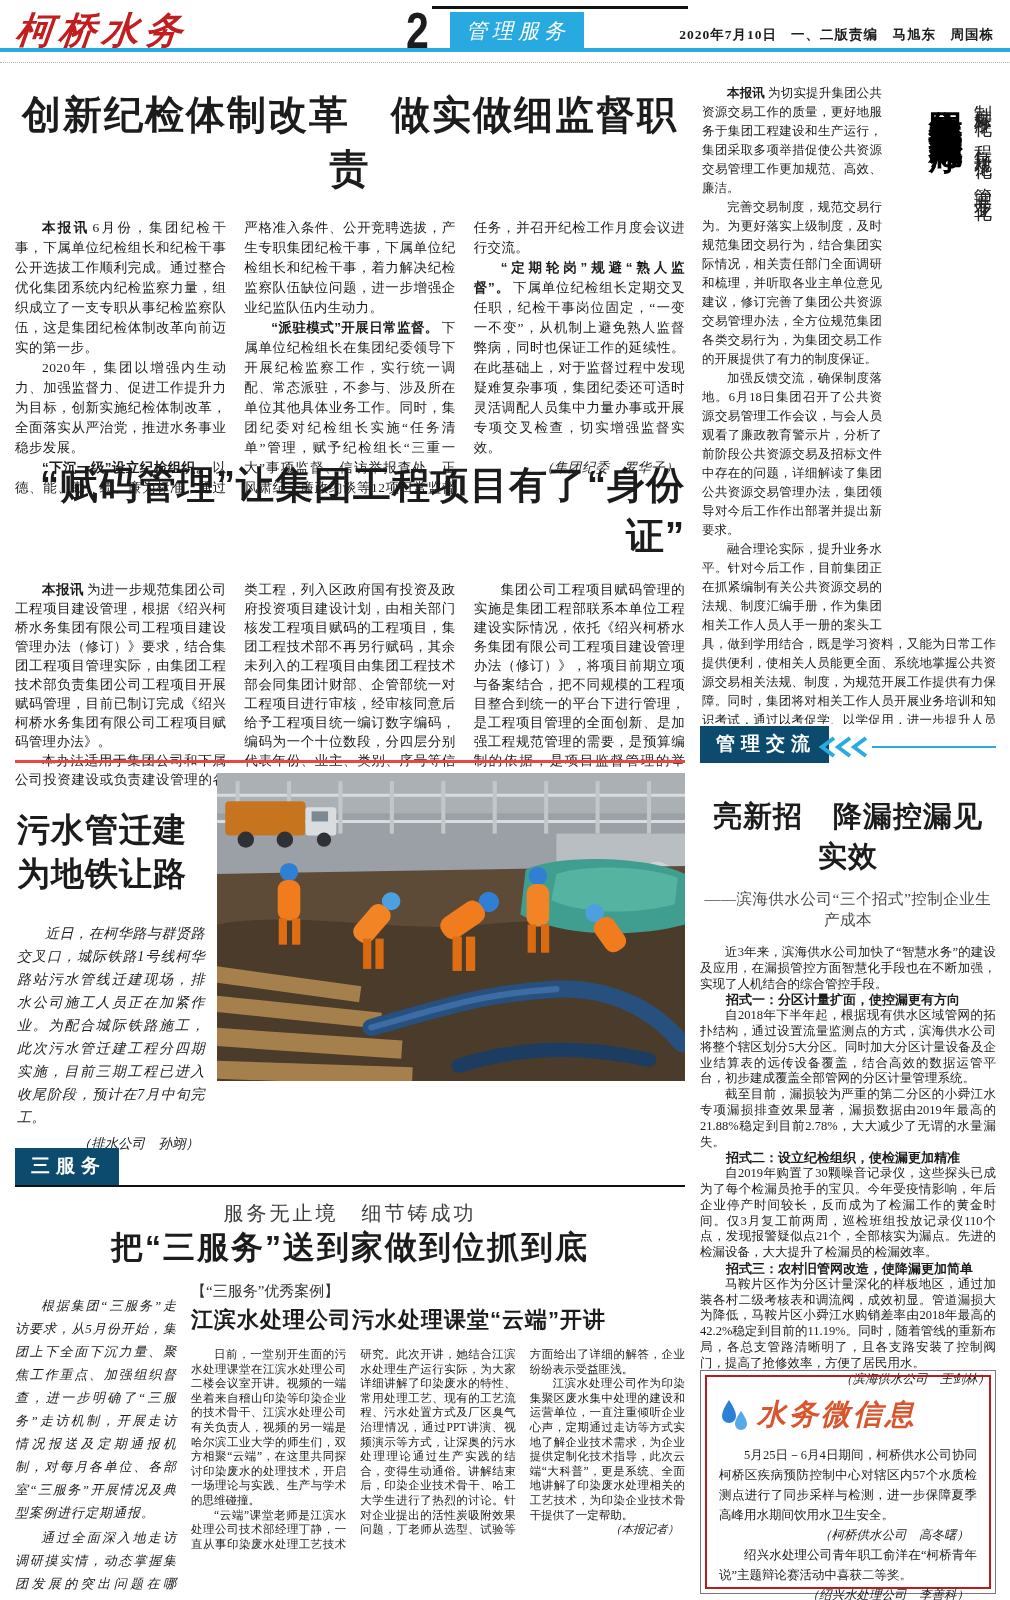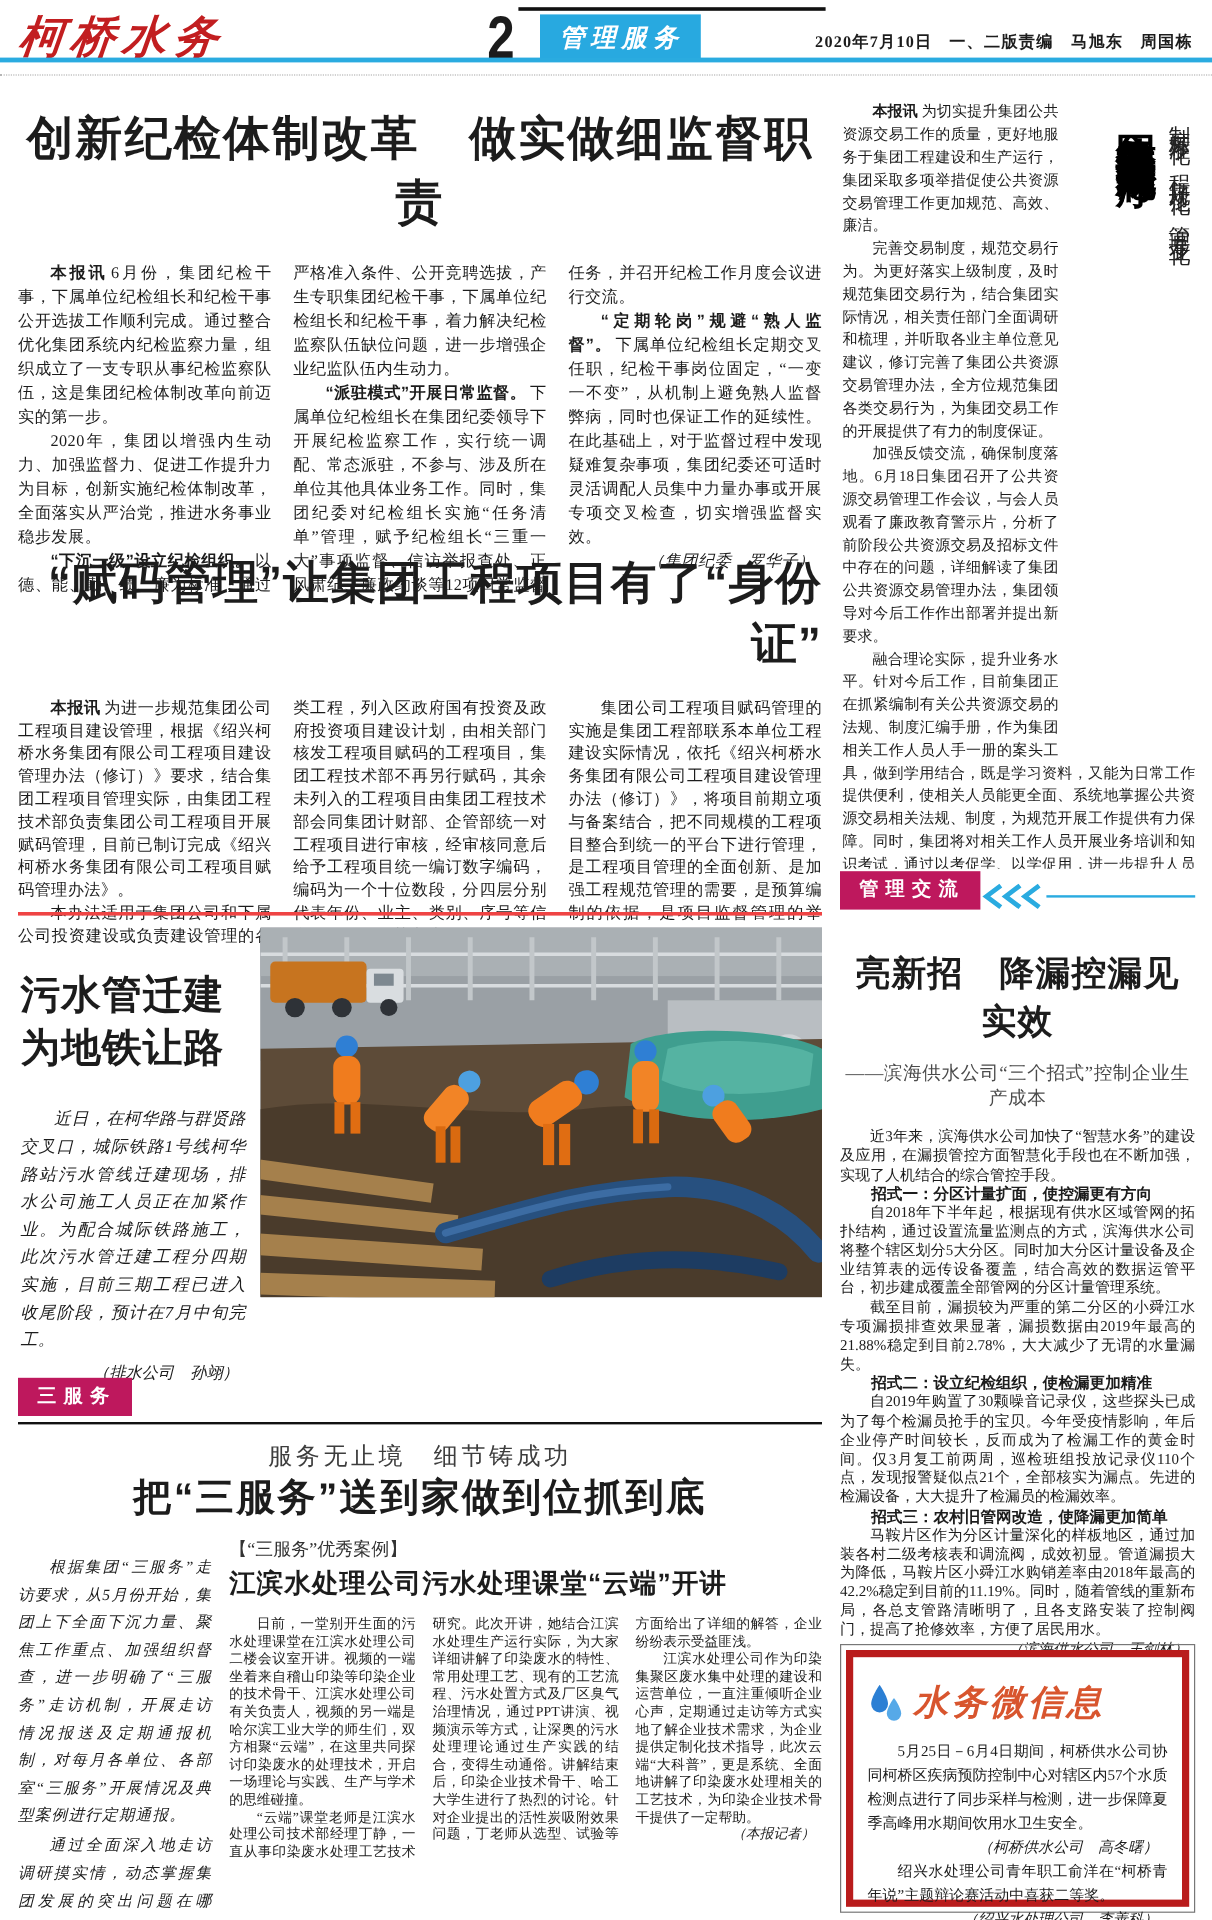--- a/index.html
+++ b/index.html
@@ -9,21 +9,21 @@
   .clip{overflow:hidden;}
   p{margin:0;}
 
   
   .masthead{position:absolute;left:16px;top:6px;font-size:37px;font-weight:bold;font-style:italic;
             color:#c21e20;letter-spacing:6px;transform:skewX(-6deg);}
   .pageno{position:absolute;left:406px;top:2px;font-size:50px;font-weight:bold;
           font-family:"Liberation Sans",sans-serif;transform:scaleX(.82);transform-origin:left top;}
   .topbar-black{position:absolute;left:432px;top:6px;width:256px;height:3px;background:#111;}
   .section-box{position:absolute;left:450px;top:12px;background:#28a9e0;color:#fff;
-               font-family:"Liberation Sans",sans-serif;font-weight:bold;font-style:italic;
+               font-family:"Liberation Sans",sans-serif;font-weight:normal;font-style:italic;
                font-size:21px;letter-spacing:5px;padding:5px 14px 6px 16px;}
   .dateline{position:absolute;right:16px;top:26px;font-size:13.5px;font-weight:bold;letter-spacing:1px;}
   .dateline b{margin-right:14px;}
   .bluebar{position:absolute;left:0;top:48px;width:1010px;height:4px;background:#2aabe0;}
   .header-dots{position:absolute;left:0;top:62px;width:1010px;border-bottom:1px dotted #b5b5b5;}
 
   
   #art1{position:absolute;left:15px;top:80px;width:670px;height:374px;}
   #art1 h1{margin:8px 0 0;text-align:center;font-size:39px;letter-spacing:2px;}
   .body3{column-count:3;column-gap:18px;text-align:justify;}
@@ -51,22 +51,22 @@
   .photo-inner{display:flex;padding-top:10px;height:308px;}
   .photo-text{width:202px;padding:8px 12px 0 2px;box-sizing:border-box;}
   .photo-title{font-weight:bold;font-size:33px;line-height:1.32;letter-spacing:1px;margin:28px 0 26px;}
   .photo-body{font-size:14px;line-height:23px;font-style:italic;text-align:justify;text-indent:2em;letter-spacing:.5px;}
   .photo-byline{margin-top:6px;font-size:13.5px;}
   .photo-frame{flex:1;background:#8f949a;}
   .photo-frame svg{display:block;width:100%;height:100%;}
 
   
   #exchange{position:absolute;left:700px;top:726px;width:296px;height:612px;}
-  .sec-label{display:inline-block;background:#be185d;color:#fff;font-weight:bold;
-             font-size:16px;letter-spacing:6px;padding:5px 13px 6px 16px;}
+  .sec-label{display:inline-block;background:#0c4a6e;color:#fff;font-weight:bold;
+             font-size:19px;letter-spacing:6px;padding:5px 13px 6px 16px;}
   .chev-row{position:absolute;left:118px;top:10px;display:flex;align-items:center;width:178px;}
   .chev-row svg{flex:0 0 auto;}
   .chev-line{flex:1;height:0;border-top:2px solid #2aabe0;}
   #exchange h2{margin:34px 0 0;text-align:center;font-size:29px;letter-spacing:1px;}
   .ex-sub{margin-top:12px;text-align:center;font-size:15.5px;color:#4a4a4a;letter-spacing:.5px;}
   .ex-body{margin-top:14px;font-size:12.5px;line-height:15.8px;text-align:justify;height:496px;overflow:hidden;}
   .ex-body p{text-indent:2em;}
   .ex-h{font-family:"Liberation Sans",sans-serif;font-weight:bold;font-size:13px;}
 
   
@@ -83,21 +83,21 @@
   .svc-case{flex:1;padding-left:14px;}
   .case-tag{font-size:15px;color:#333;margin-top:2px;}
   .case-head{margin:4px 0 0;font-size:22px;letter-spacing:1px;}
   .case-cols{margin-top:12px;column-count:3;column-gap:14px;height:236px;overflow:hidden;
              font-size:11.5px;line-height:14.6px;text-align:justify;}
   .case-cols p{text-indent:2em;}
 
   
   #wechat{position:absolute;left:700px;top:1370px;width:296px;height:224px;border:1px solid #777;
           box-sizing:border-box;padding:4px;}
-  .wx-inner{border:6px solid #b91c1c;height:100%;box-sizing:border-box;padding:12px 12px 0;}
+  .wx-inner{border:2px solid #b91c1c;height:100%;box-sizing:border-box;padding:12px 12px 0;}
   .wx-title-row{display:flex;align-items:center;gap:8px;margin:6px 0 10px;}
   .wx-title{font-size:29px;font-weight:bold;font-style:italic;color:#d8552e;letter-spacing:3px;}
   .wx-body{font-size:12.5px;line-height:20px;text-align:justify;}
   .wx-body p{text-indent:2em;}
   .wx-byline{text-align:right;font-style:italic;padding-right:8px;}
 </style>
 </head>
 <body>
 
 <div class="page">

